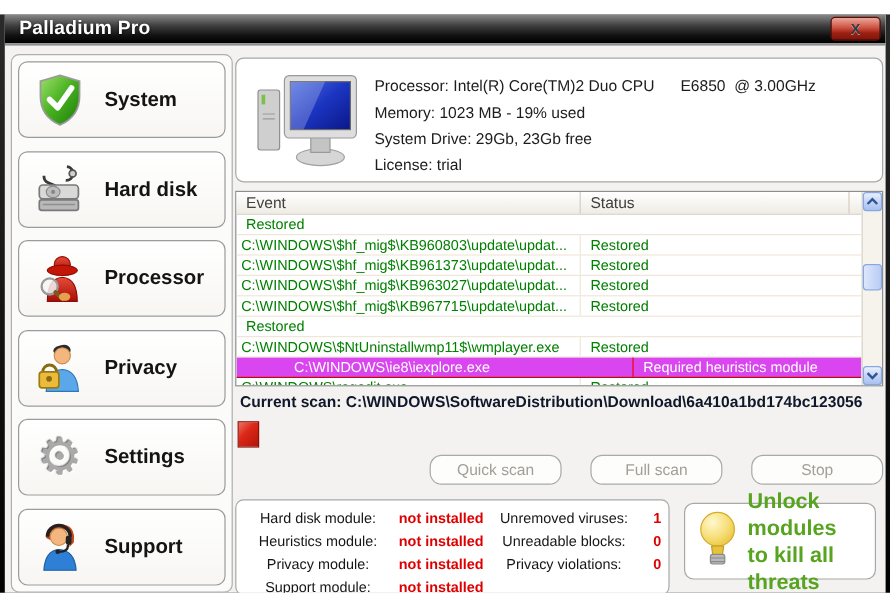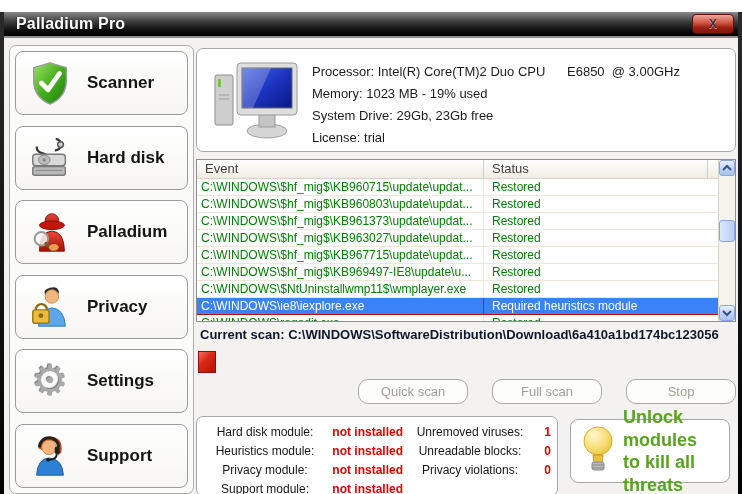--- a/index.html
+++ b/index.html
@@ -41,21 +41,21 @@
   .etable{ position:absolute; left:192px; top:147px; width:540px; height:163px; background:#fff;
     border:1px solid #8e8e8e; overflow:hidden; }
   .thead{ position:absolute; left:0; top:0; right:17px; height:19px; display:flex;
     background:linear-gradient(#ffffff,#efece4); border-bottom:1px solid #d6d2c6; font-size:13px; color:#404040; }
   .th{ line-height:18px; padding-left:8px; border-right:1px solid #d2cec2; }
   .th-event{ width:287px; } .th-status{ flex:1; } .th-spacer{ width:10px; border-right:none; }
   .tbody{ position:absolute; left:0; top:19px; right:17px; bottom:0; overflow:hidden; }
   .row{ height:17px; display:flex; font-size:12px; color:#008000; border-bottom:1px solid #f0e6d8; }
   .cell-event{ width:287px; padding-left:4px; line-height:16px; white-space:nowrap; overflow:hidden; border-right:1px solid #f0e6d8; }
   .cell-status{ flex:1; padding-left:8px; line-height:16px; white-space:nowrap; overflow:hidden; }
-  .row.alert{ background:#3b82f6; color:#fff; border-bottom-color:#c40a00; }
+  .row.alert{ background:#d946ef; color:#fff; border-bottom-color:#c40a00;padding-left:44px; }
   .row.alert .cell-event{ border-right-color:#ec0b00; }
   .sbar{ position:absolute; top:0; right:0; width:17px; height:100%; background:#f6f3ec; border-left:1px solid #d8d4c8; }
   .sb-btn{ position:absolute; left:0; width:16px; height:16px; border:1px solid #87a6e2; border-radius:3px;
     background:linear-gradient(#eaf1fe,#c3d4f6 50%,#a9c0f0); display:flex; align-items:center; justify-content:center; }
   .sb-up{ top:0; } .sb-down{ bottom:0; }
   .sb-thumb{ position:absolute; left:0; top:60px; width:16px; height:22px; border:1px solid #87a6e2; border-radius:3px;
     background:linear-gradient(90deg,#dce7fc,#b9ccf4); }
 
   
   .current-scan{ position:absolute; left:196px; top:315px; width:538px; height:17px; font-size:13px; font-weight:bold;
@@ -99,21 +99,21 @@
                 <linearGradient id="sh" x1="0" y1="0" x2="1" y2="1">
               <stop offset="0" stop-color="#9fe06a"></stop>
                   <stop offset="0.5" stop-color="#45b01e"></stop>
                   <stop offset="1" stop-color="#1f7a0c"></stop>
             </linearGradient>
               </defs>
             <path d="M24 3 L41 8 V21 C41 34 33 42 24 46 C15 42 7 34 7 21 V8 Z" fill="url(#sh)" stroke="#9a9a9a" stroke-width="1.5"></path>
             <path d="M15 24 L22 31 L34 14" fill="none" stroke="#fff" stroke-width="5" stroke-linecap="round" stroke-linejoin="round"></path>
           </svg>
         </span>
-        <span class="side-label">Scanner</span>
+        <span class="side-label">System</span>
       </div>
       <div class="side-btn">
         <span class="side-icon">
           <svg width="46" height="46" viewBox="0 0 48 48">
             <path d="M30 4 a6 6 0 1 1 -1 12" fill="none" stroke="#3a3a3a" stroke-width="2.4"></path>
             <path d="M10 12 C10 20 18 18 22 22" fill="none" stroke="#3a3a3a" stroke-width="2.4"></path>
             <circle cx="35" cy="10" r="3" fill="#cfcfcf" stroke="#555" stroke-width="1.5"></circle>
             <rect x="6" y="20" width="34" height="12" rx="3" fill="#d9d9d9" stroke="#7a7a7a" stroke-width="1.5"></rect>
             <ellipse cx="18" cy="26" rx="6" ry="5" fill="#bdbdbd" stroke="#8a8a8a"></ellipse>
             <circle cx="18" cy="26" r="1.8" fill="#888"></circle>
@@ -133,21 +133,21 @@
             </linearGradient>
               </defs>
             <circle cx="26" cy="12" r="7" fill="url(#rd)" stroke="#8d0c04"></circle>
             <ellipse cx="26" cy="17" rx="13" ry="4.5" fill="#c41507" stroke="#8d0c04"></ellipse>
             <path d="M13 44 Q13 24 26 23 Q39 24 39 44 Z" fill="url(#rd)" stroke="#8d0c04"></path>
             <circle cx="15" cy="31" r="7" fill="#f5f5f5" fill-opacity="0.85" stroke="#9a9a9a" stroke-width="2"></circle>
             <line x1="20" y1="36" x2="26" y2="42" stroke="#7a5a20" stroke-width="3.5" stroke-linecap="round"></line>
             <ellipse cx="28" cy="40" rx="5" ry="3.5" fill="#e8a050"></ellipse>
           </svg>
         </span>
-        <span class="side-label">Palladium</span>
+        <span class="side-label">Processor</span>
       </div>
       <div class="side-btn">
         <span class="side-icon">
           <svg width="46" height="46" viewBox="0 0 48 48">
             <path d="M24 4 q7 -2 9 3 q1 3 -2 4 l-12 0 q-3 -5 5 -7" fill="#2b2b2b"></path>
             <circle cx="26" cy="13" r="7" fill="#f2b67e" stroke="#c98b4e"></circle>
             <path d="M12 44 Q13 26 26 25 Q39 26 40 44 Z" fill="#5aa8ea" stroke="#2d77b8"></path>
             <path d="M9 27 a6 6 0 0 1 12 0" fill="none" stroke="#8a6a14" stroke-width="2.5"></path>
             <rect x="6" y="27" width="17" height="14" rx="2.5" fill="#edbb3a" stroke="#9c7a12" stroke-width="1.5"></rect>
             <circle cx="14.5" cy="33" r="2.5" fill="#8a6a14"></circle>
@@ -205,41 +205,39 @@
     </div>
 
     <div class="etable">
       <div class="thead">
         <div class="th th-event">Event</div>
         <div class="th th-status">Status</div>
         <div class="th th-spacer"></div>
       </div>
       <div class="tbody">
         <div class="row">
-          <div class="cell-event">C:\WINDOWS\$hf_mig$\KB960715\update\updat...</div>
           <div class="cell-status">Restored</div>
         </div>
         <div class="row">
           <div class="cell-event">C:\WINDOWS\$hf_mig$\KB960803\update\updat...</div>
           <div class="cell-status">Restored</div>
         </div>
         <div class="row">
           <div class="cell-event">C:\WINDOWS\$hf_mig$\KB961373\update\updat...</div>
           <div class="cell-status">Restored</div>
         </div>
         <div class="row">
           <div class="cell-event">C:\WINDOWS\$hf_mig$\KB963027\update\updat...</div>
           <div class="cell-status">Restored</div>
         </div>
         <div class="row">
           <div class="cell-event">C:\WINDOWS\$hf_mig$\KB967715\update\updat...</div>
           <div class="cell-status">Restored</div>
         </div>
         <div class="row">
-          <div class="cell-event">C:\WINDOWS\$hf_mig$\KB969497-IE8\update\u...</div>
           <div class="cell-status">Restored</div>
         </div>
         <div class="row">
           <div class="cell-event">C:\WINDOWS\$NtUninstallwmp11$\wmplayer.exe</div>
           <div class="cell-status">Restored</div>
         </div>
         <div class="row alert">
           <div class="cell-event">C:\WINDOWS\ie8\iexplore.exe</div>
           <div class="cell-status">Required heuristics module</div>
         </div>

